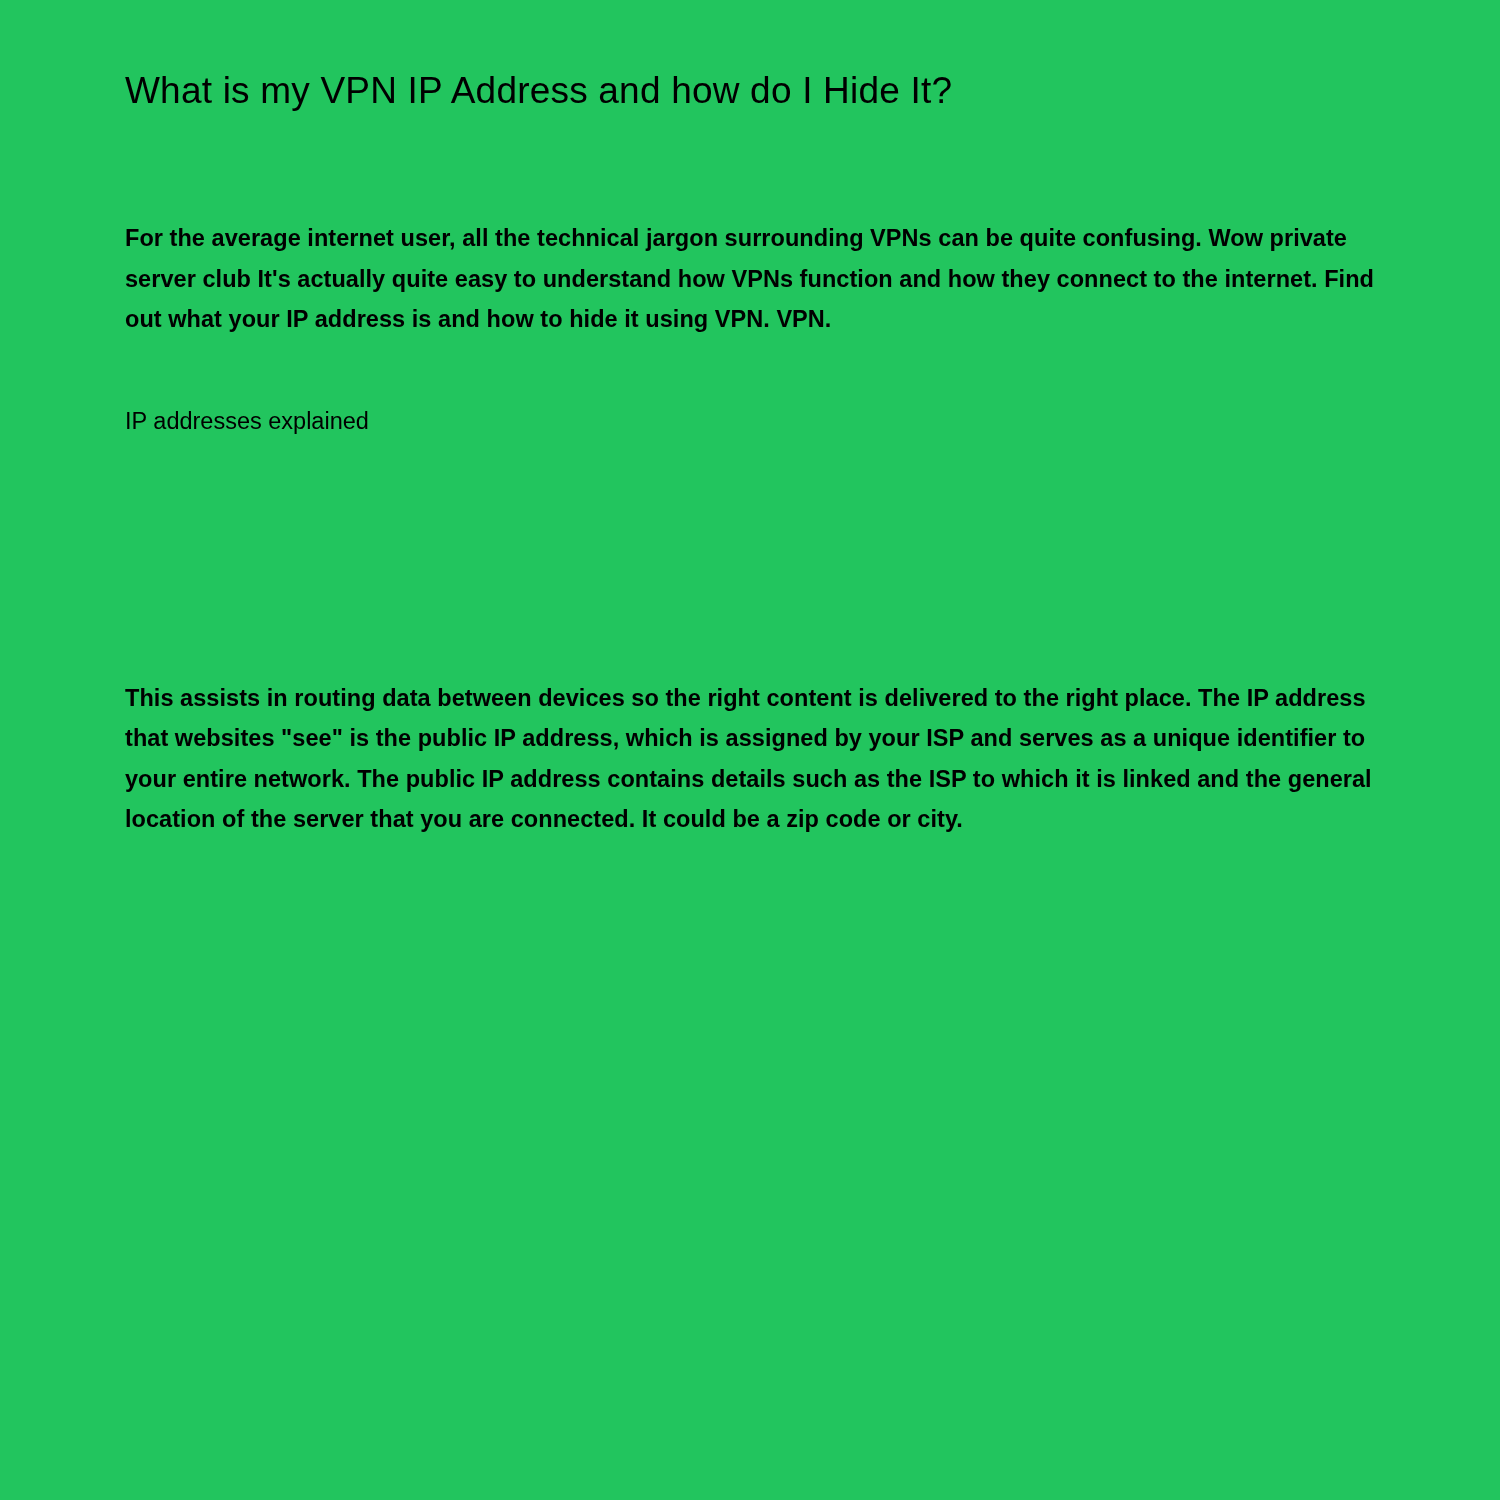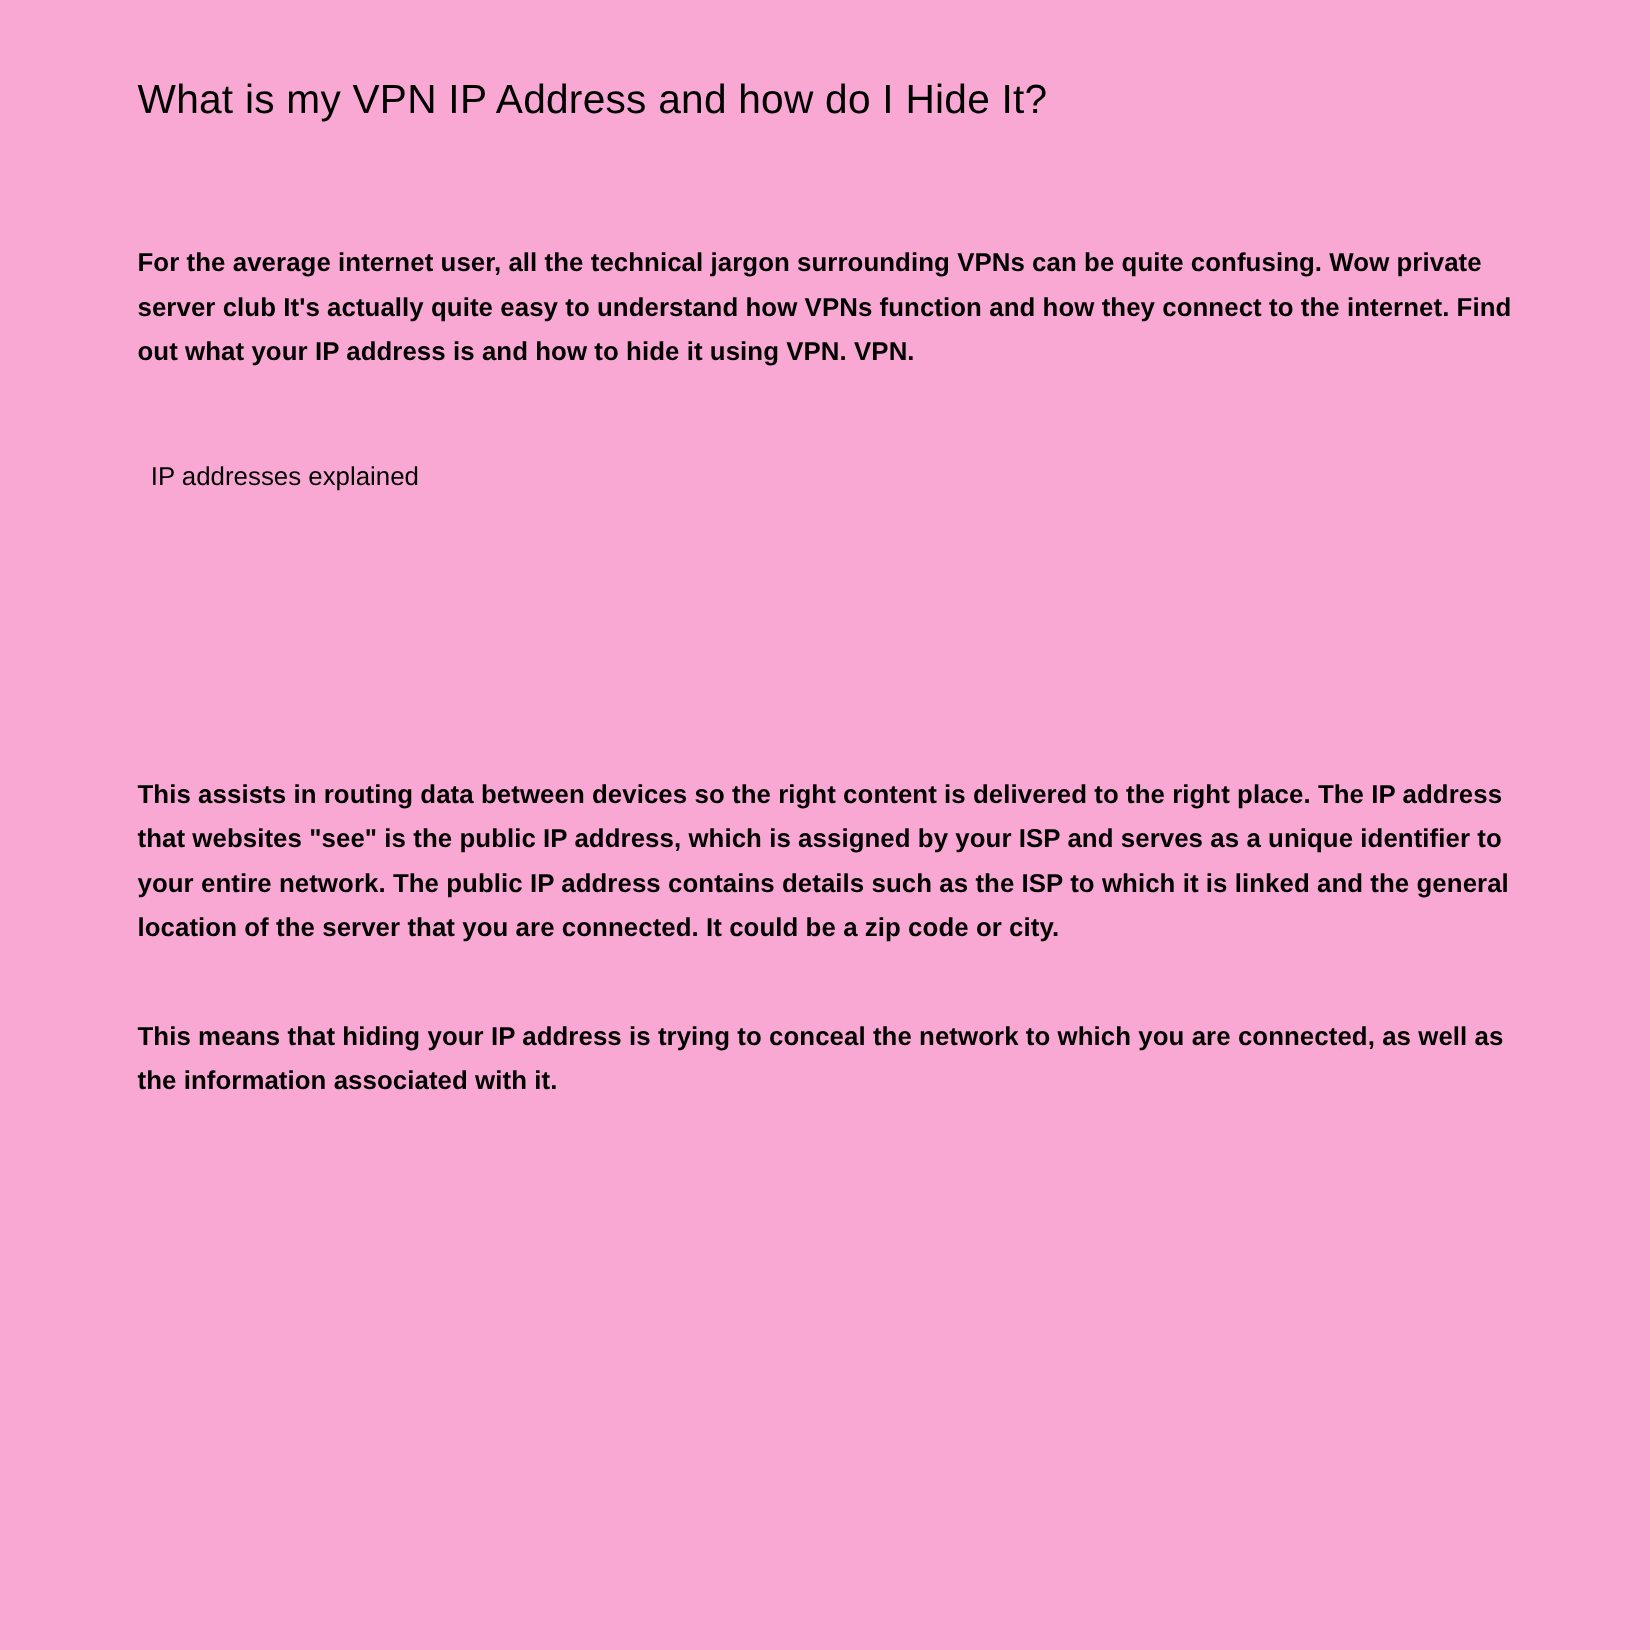--- a/index.html
+++ b/index.html
@@ -12,21 +12,21 @@
     height: 1500px;
     font-family: "Liberation Sans", sans-serif;
     color: #000000;
     overflow: hidden;
   }
   .page {
     box-sizing: border-box;
     width: 1500px;
     min-height: 1500px;
     padding: 60px 125px 0 125px;
-    background: #f9a8d4;
+    background: #22c55e;
   }
   .doc-title {
     font-size: 37px;
     font-weight: normal;
     line-height: 1.25;
     margin: 0;
     padding-top: 8px;
     letter-spacing: 0.2px;
   }
   .body-text {
@@ -36,21 +36,21 @@
     letter-spacing: 0.05px;
     max-width: 1255px;
     font-weight: bold;
   }
   .gap-title { height: 104px; }
   .gap-para  { height: 58px; }
   .gap-head  { height: 62px; }
   .section-head {
     font-size: 23.5px;
     line-height: 1.72;
-    margin: 12px;
+    margin: 0;
     font-weight: normal;
   }
 </style>
 </head>
 <body>
 
 <div class="page">
 
   <h1 class="doc-title">What is my VPN IP Address and how do I Hide It?</h1>
 
@@ -70,15 +70,14 @@
 
   <div class="gap-para"></div>
 
 
   <div class="gap-para"></div>
 
   <p class="body-text">This assists in routing data between devices so the right content is delivered to the right place. The IP address that websites "see" is the public IP address, which is assigned by your ISP and serves as a unique identifier to your entire network. The public IP address contains details such as the ISP to which it is linked and the general location of the server that you are connected. It could be a zip code or city.</p>
 
   <div class="gap-para"></div>
 
-  <p class="body-text">This means that hiding your IP address is trying to conceal the network to which you are connected, as well as the information associated with it.</p>
 
 </div>
 
 </body></html>

